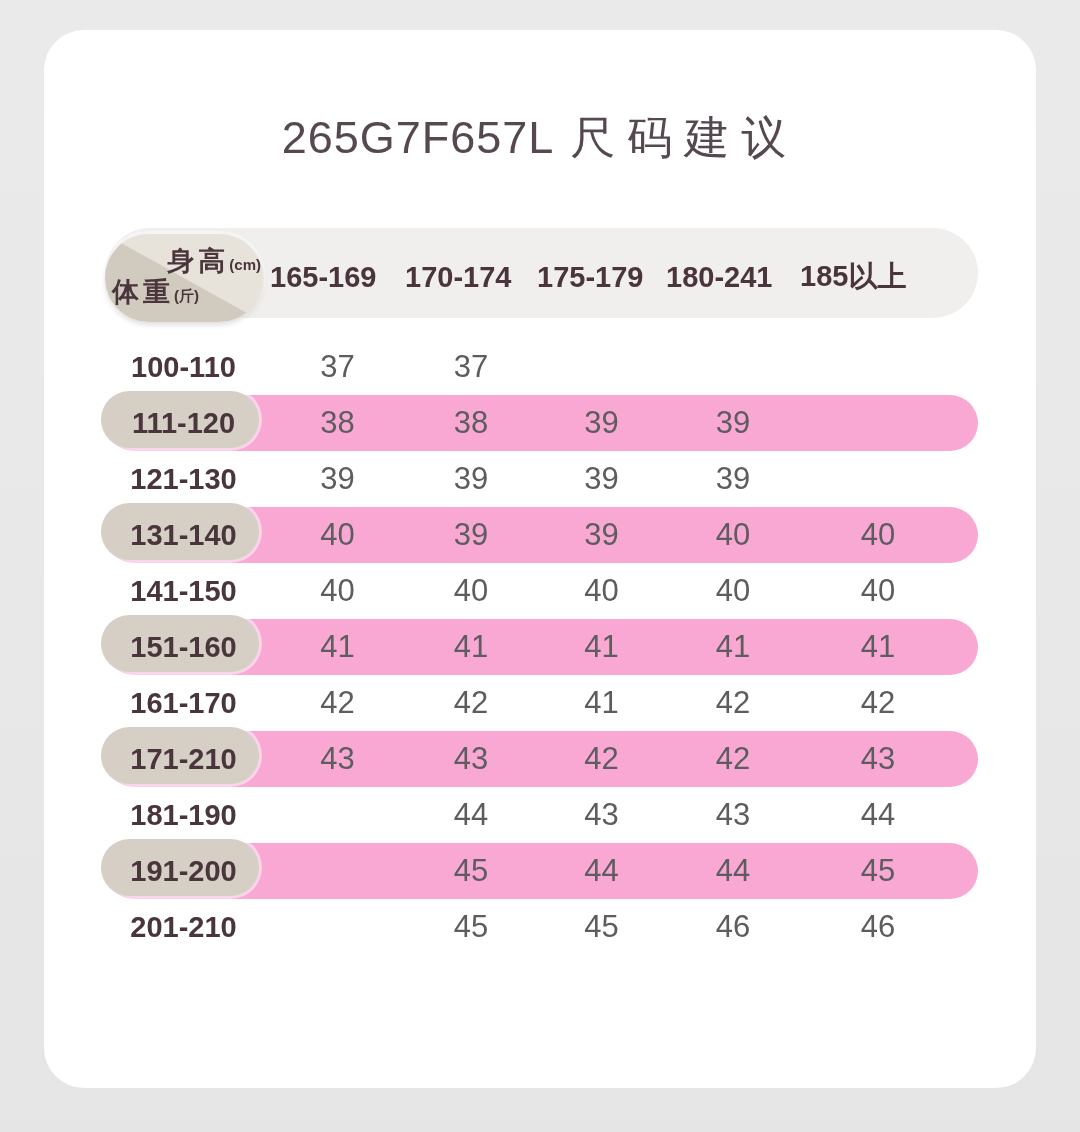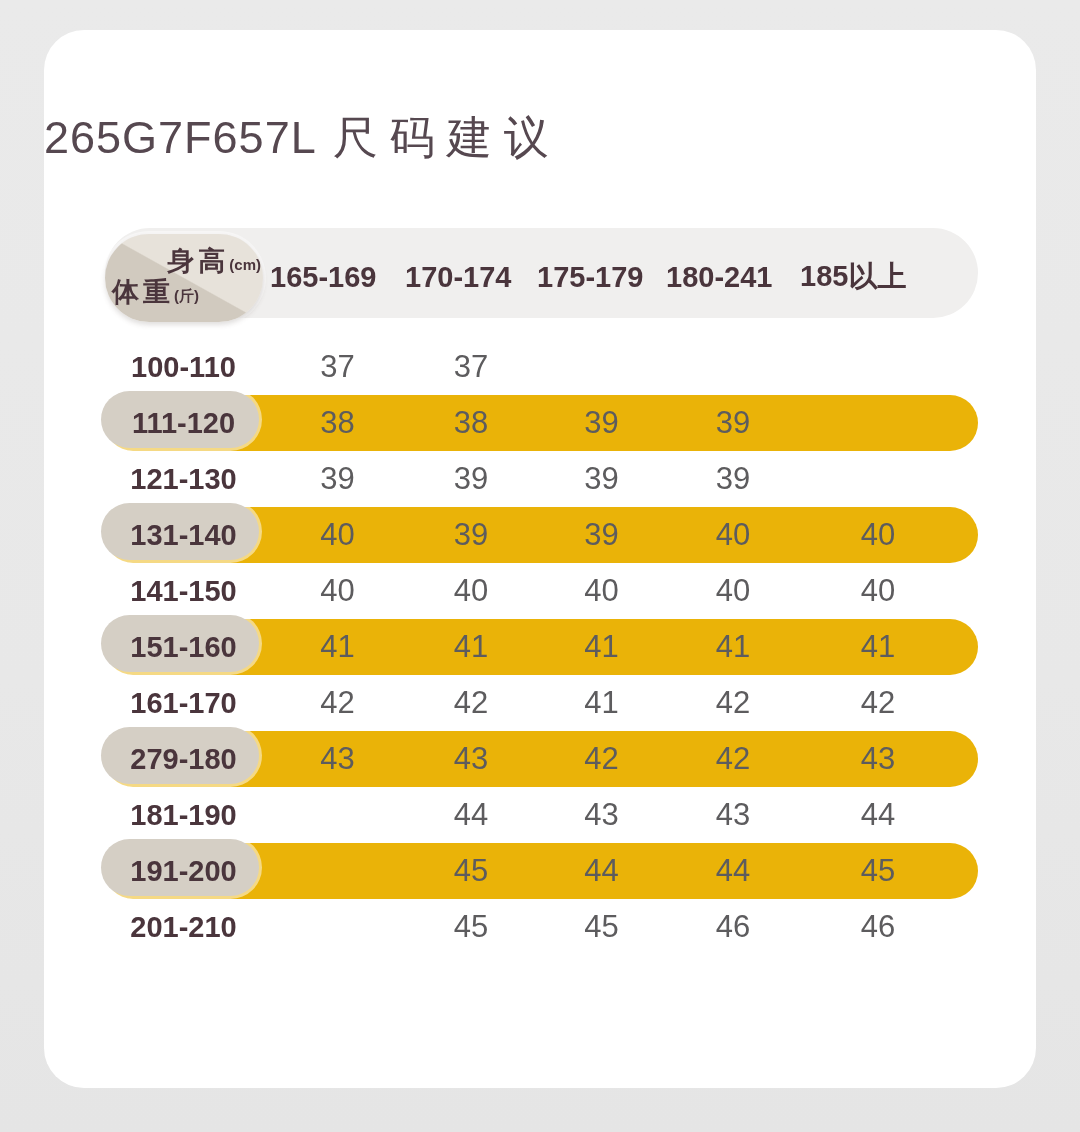--- a/index.html
+++ b/index.html
@@ -16,20 +16,21 @@
     left: 44px; top: 30px;
     width: 992px; height: 1058px;
     background: #ffffff;
     border-radius: 40px;
   }
 
   .title {
     position: absolute;
     top: 78px; left: 0;
     width: 100%;
+    text-align: center;
     font-size: 45px;
     font-weight: 500;
     color: #564850;
     letter-spacing: 1px;
     white-space: nowrap;
   }
   .title .cn {
     letter-spacing: 12px;
     margin-left: 16px;
   }
@@ -99,21 +100,21 @@
     left: 61px; top: 309px;
     width: 873px;
   }
   .row {
     position: relative;
     width: 873px; height: 56px;
     display: flex;
     align-items: center;
   }
   .row.striped {
-    background: #eab308;
+    background: #f9a8d4;
     border-radius: 28px;
   }
   .label-cell {
     position: relative;
     width: 165px; height: 56px;
   }
   .row.striped .label-cell::before {
     content: "";
     position: absolute;
     left: -4px; top: -4px;
@@ -228,21 +229,21 @@
           <span class="row-label">161-170</span>
         </div>
         <div class="cell c1">42</div>
         <div class="cell c2">42</div>
         <div class="cell c3">41</div>
         <div class="cell c4">42</div>
         <div class="cell c5">42</div>
       </div>
       <div class="row striped">
         <div class="label-cell">
-          <span class="row-label">279-180</span>
+          <span class="row-label">171-210</span>
         </div>
         <div class="cell c1">43</div>
         <div class="cell c2">43</div>
         <div class="cell c3">42</div>
         <div class="cell c4">42</div>
         <div class="cell c5">43</div>
       </div>
       <div class="row">
         <div class="label-cell">
           <span class="row-label">181-190</span>

